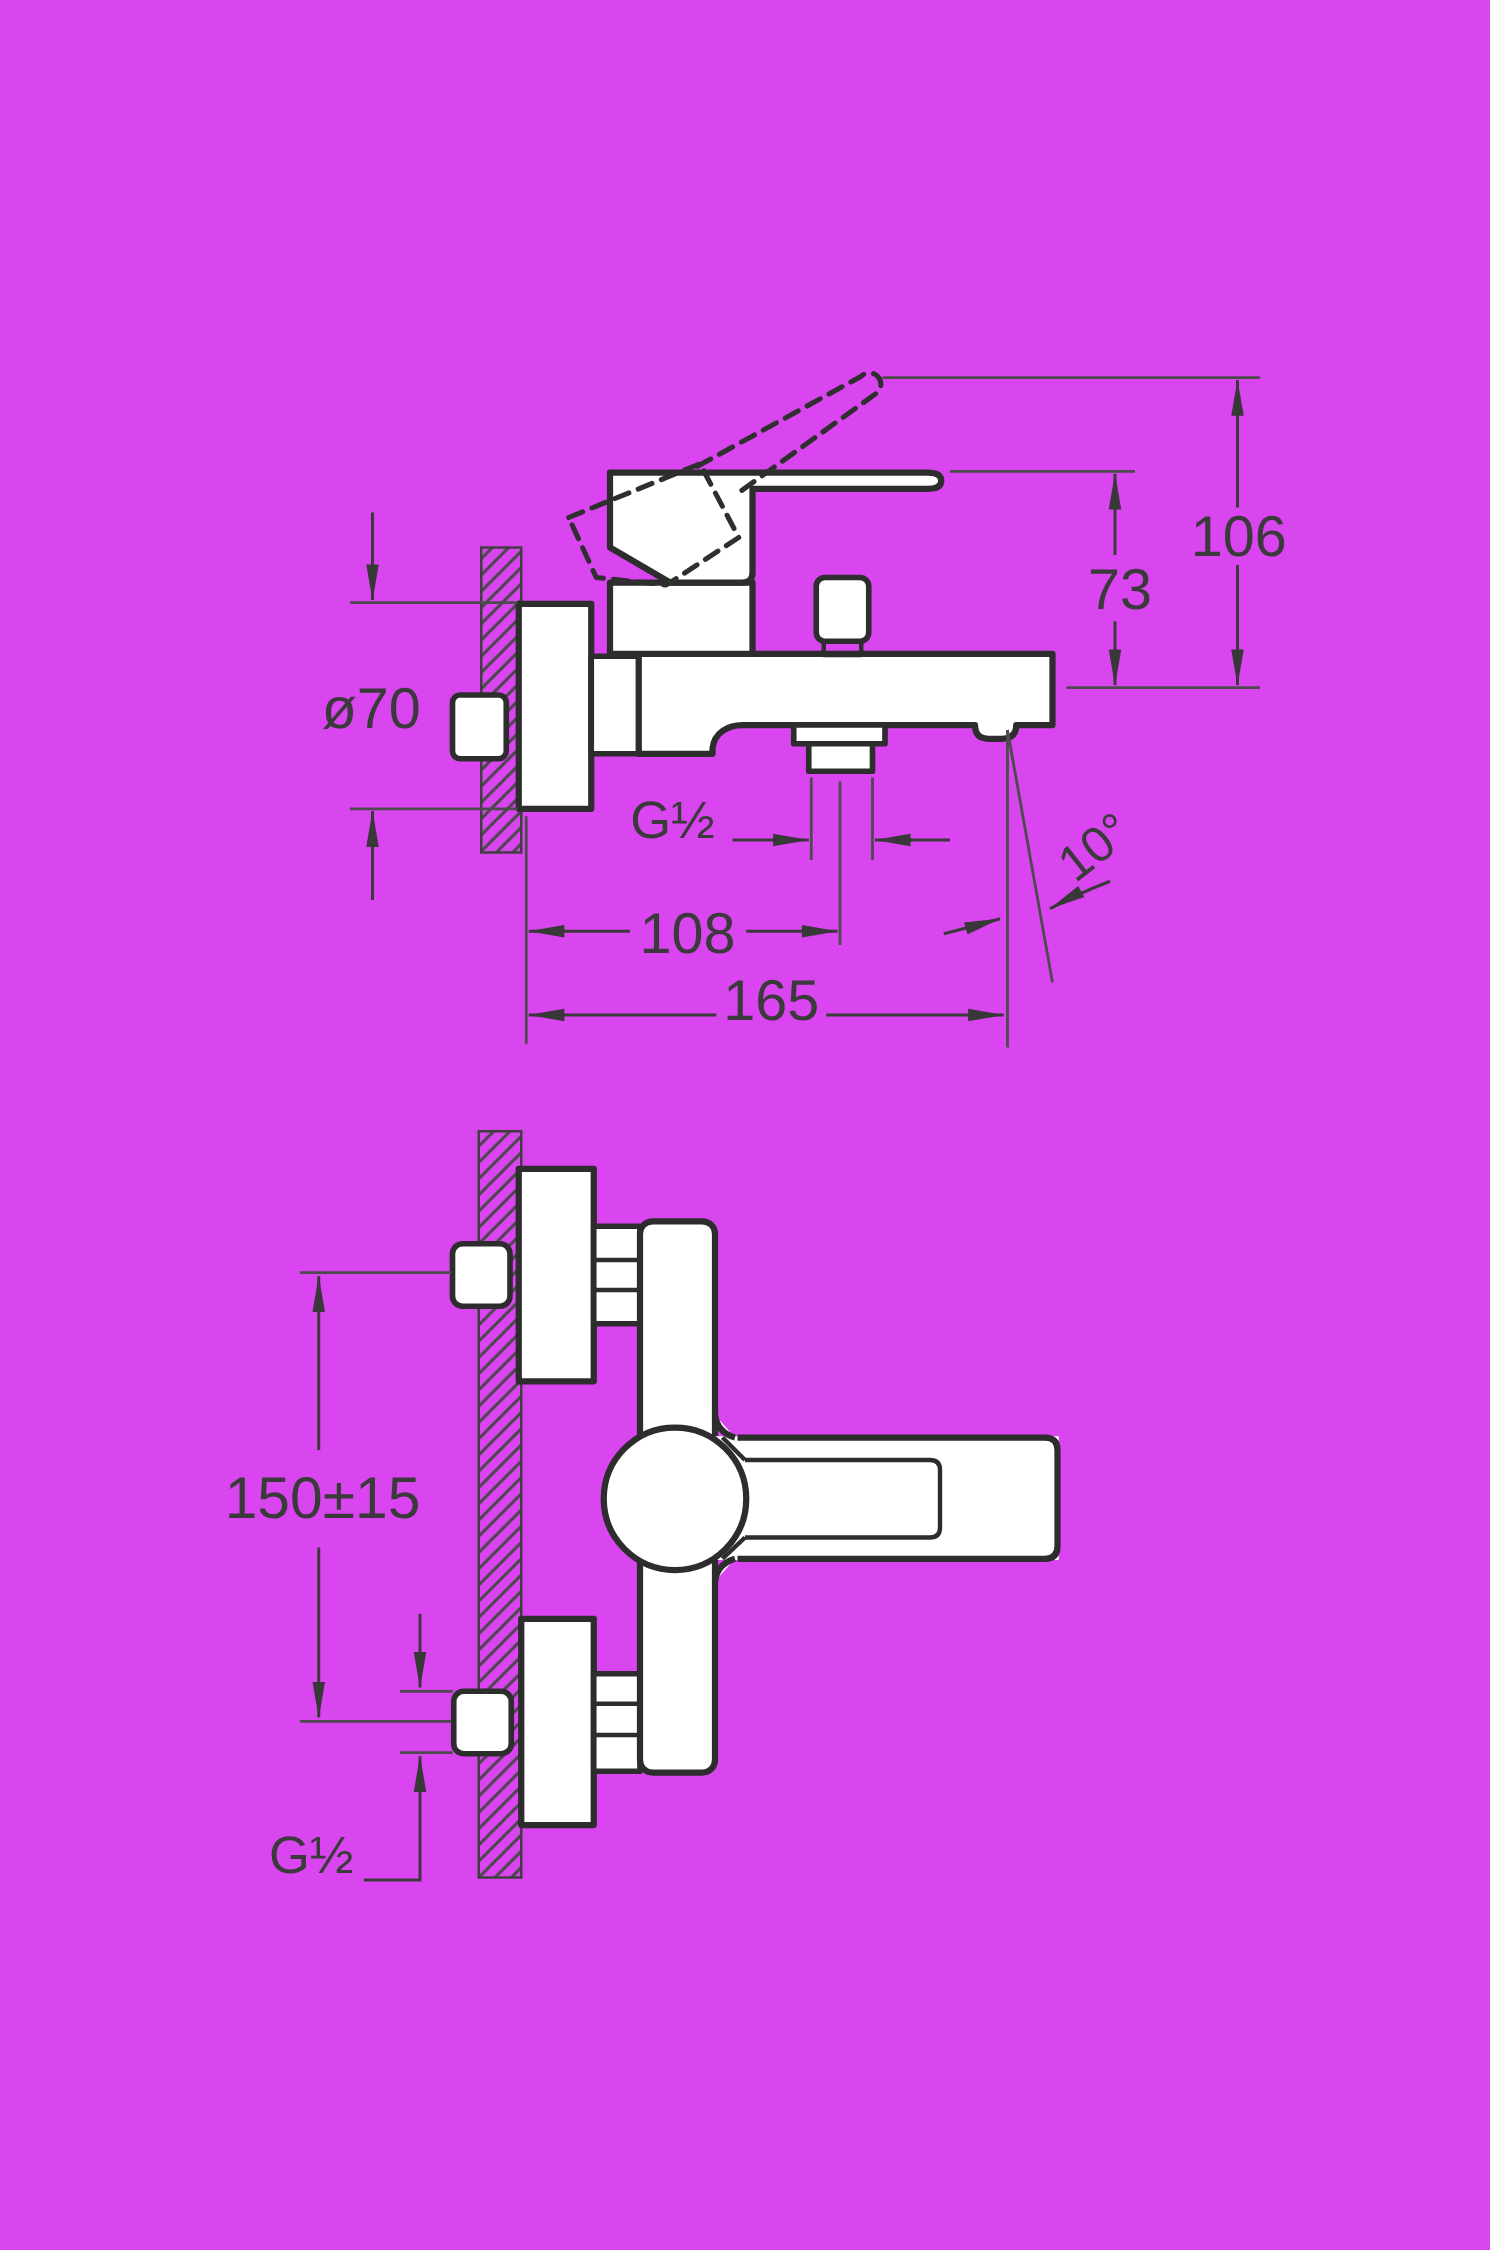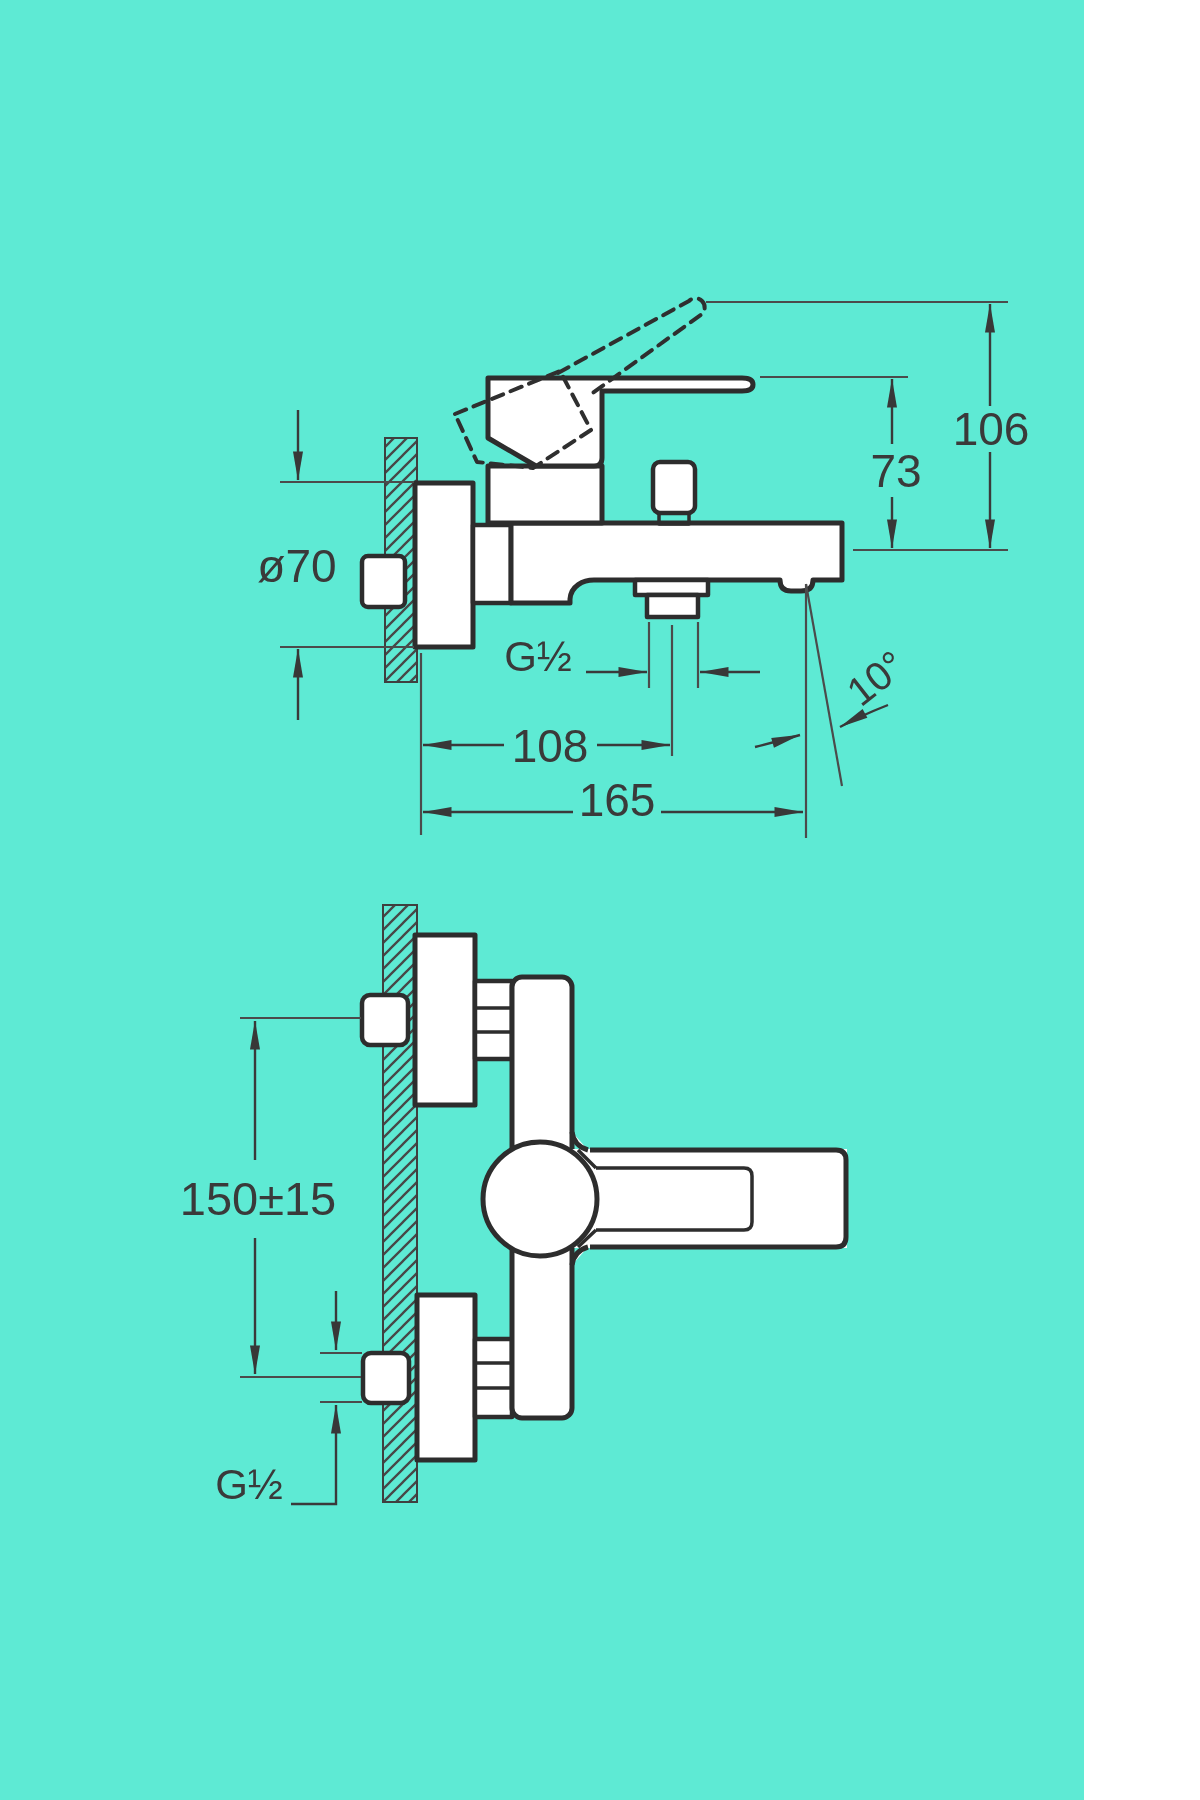--- a/index.html
+++ b/index.html
@@ -1,16 +1,16 @@
 <!DOCTYPE html>
 <html><head>
 <meta charset="utf-8">
 <style>
   html,body{margin:0;padding:0;background:#ffffff;}
-  .stage{position:relative;width:1084px;height:1800px;background:#5eead4;overflow:hidden;}
+  .stage{position:relative;width:1192px;height:1800px;background:#d946ef;overflow:hidden;}
   svg{display:block;}
   svg text{font-family:"Liberation Sans", sans-serif;fill:#3a3a3a;}
   .t46{font-size:46px;}
   .t42{font-size:42px;}
   .t40{font-size:40px;}
   .t47{font-size:47px;}
   .bold{stroke:#2d2d2d;stroke-width:5;fill:#ffffff;stroke-linejoin:round;}
   .bold45{stroke:#2d2d2d;stroke-width:4.5;fill:#ffffff;stroke-linejoin:round;}
   .bold35{stroke:#2d2d2d;stroke-width:3.5;fill:none;stroke-linejoin:round;}
   .line35{stroke:#2d2d2d;stroke-width:3.5;fill:none;}

